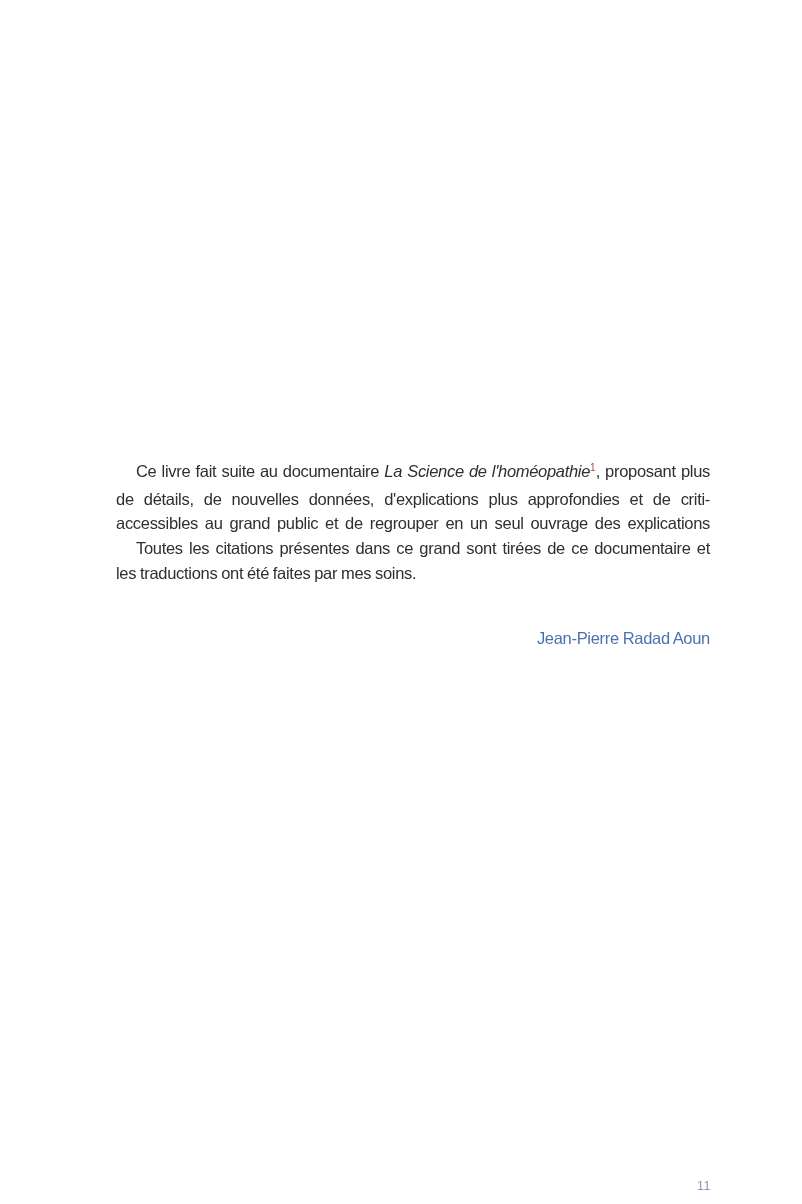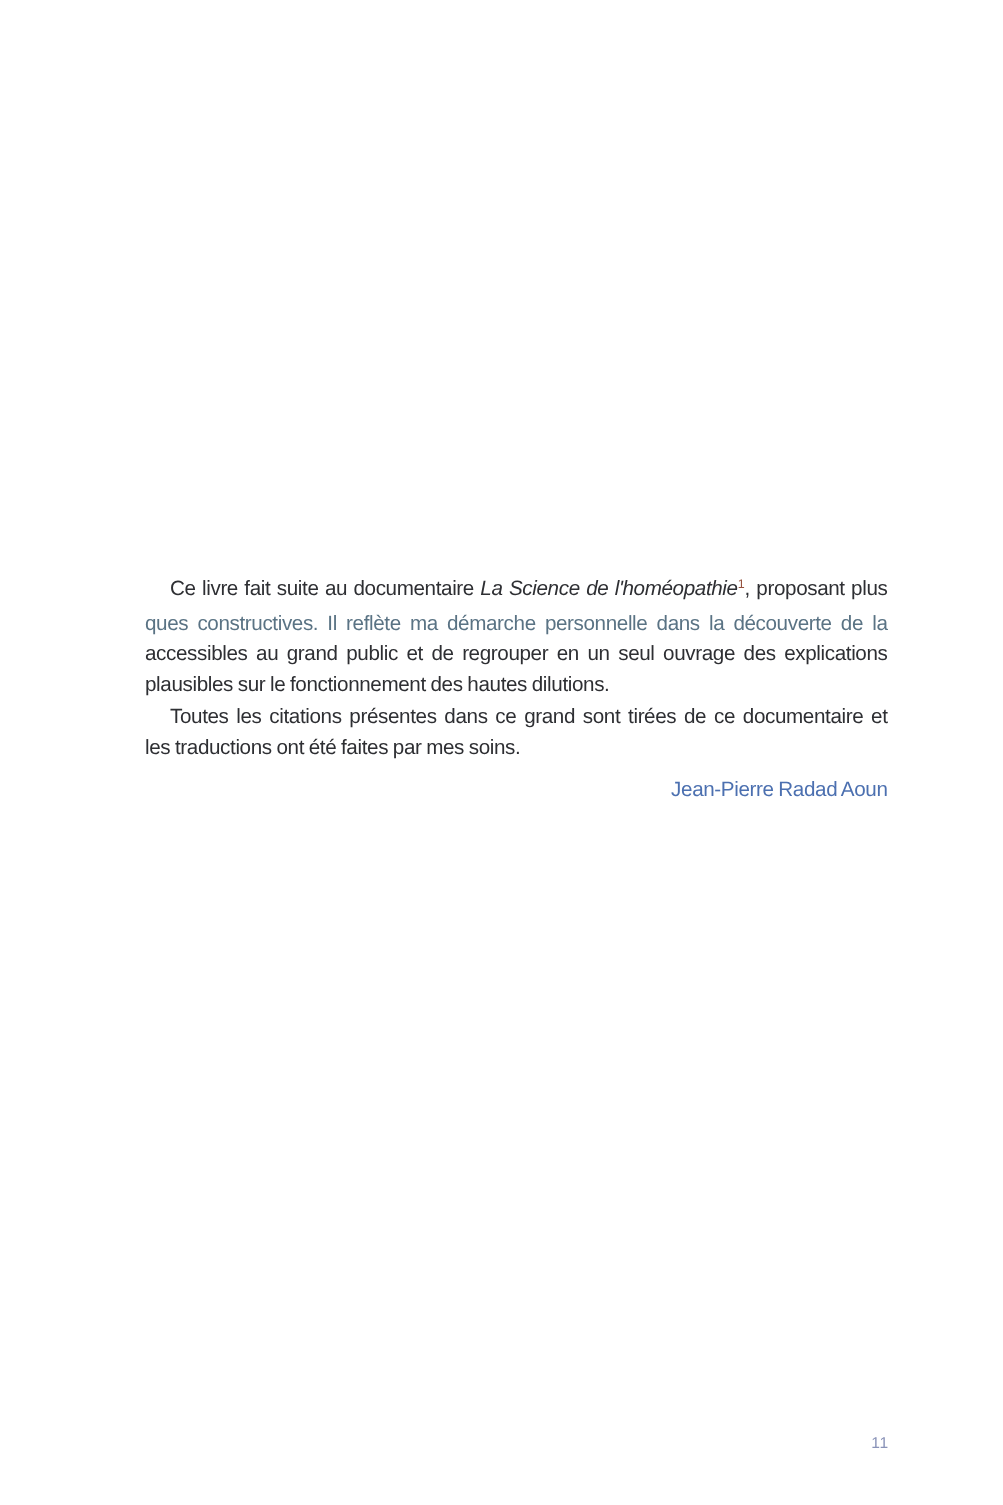--- a/index.html
+++ b/index.html
@@ -47,53 +47,52 @@
     font-style: italic;
   }
   .footnote-ref {
     color: var(--color-footnote-ref, #96523e);
     font-size: 10px;
     position: relative;
     top: -6px;
     letter-spacing: 0;
   }
   .signature-line {
-    margin-top: 10px;
+    margin-top: 40px;
     text-align: right;
     text-align-last: right;
     color: var(--color-signature, #4c70b0);
   }
   .page-number {
     position: absolute;
     left: 694px;
-    top: 1146px;
+    top: 1178px;
     width: 20px;
     font-size: 12.5px;
     line-height: 16px;
     letter-spacing: 0.5px;
     text-align: center;
     color: var(--color-page-number, #8a93b8);
   }
 </style>
 </head>
 <body>
 
 <div class="page">
 
   <div class="text-block">
 
     <div class="line just indent"><span>Ce livre fait suite au documentaire </span><span class="book-title">La Science de l'homéopathie</span><span class="footnote-ref">1</span><span>, proposant plus</span></div>
 
+    <div class="line just">de détails, de nouvelles données, d'explications plus approfondies et de criti-</div>
 
-    <div class="line just highlight">ques constructives. Il reflète ma démarche personnelle dans la découverte de la</div>
 
 
     <div class="line just">accessibles au grand public et de regrouper en un seul ouvrage des explications</div>
 
-    <div class="line">plausibles sur le fonctionnement des hautes dilutions.</div>
 
     <div class="line just indent">Toutes les citations présentes dans ce grand sont tirées de ce documentaire et</div>
 
     <div class="line">les traductions ont été faites par mes soins.</div>
 
 
     <div class="line signature-line">Jean-Pierre Radad Aoun</div>
 
   </div>
 

